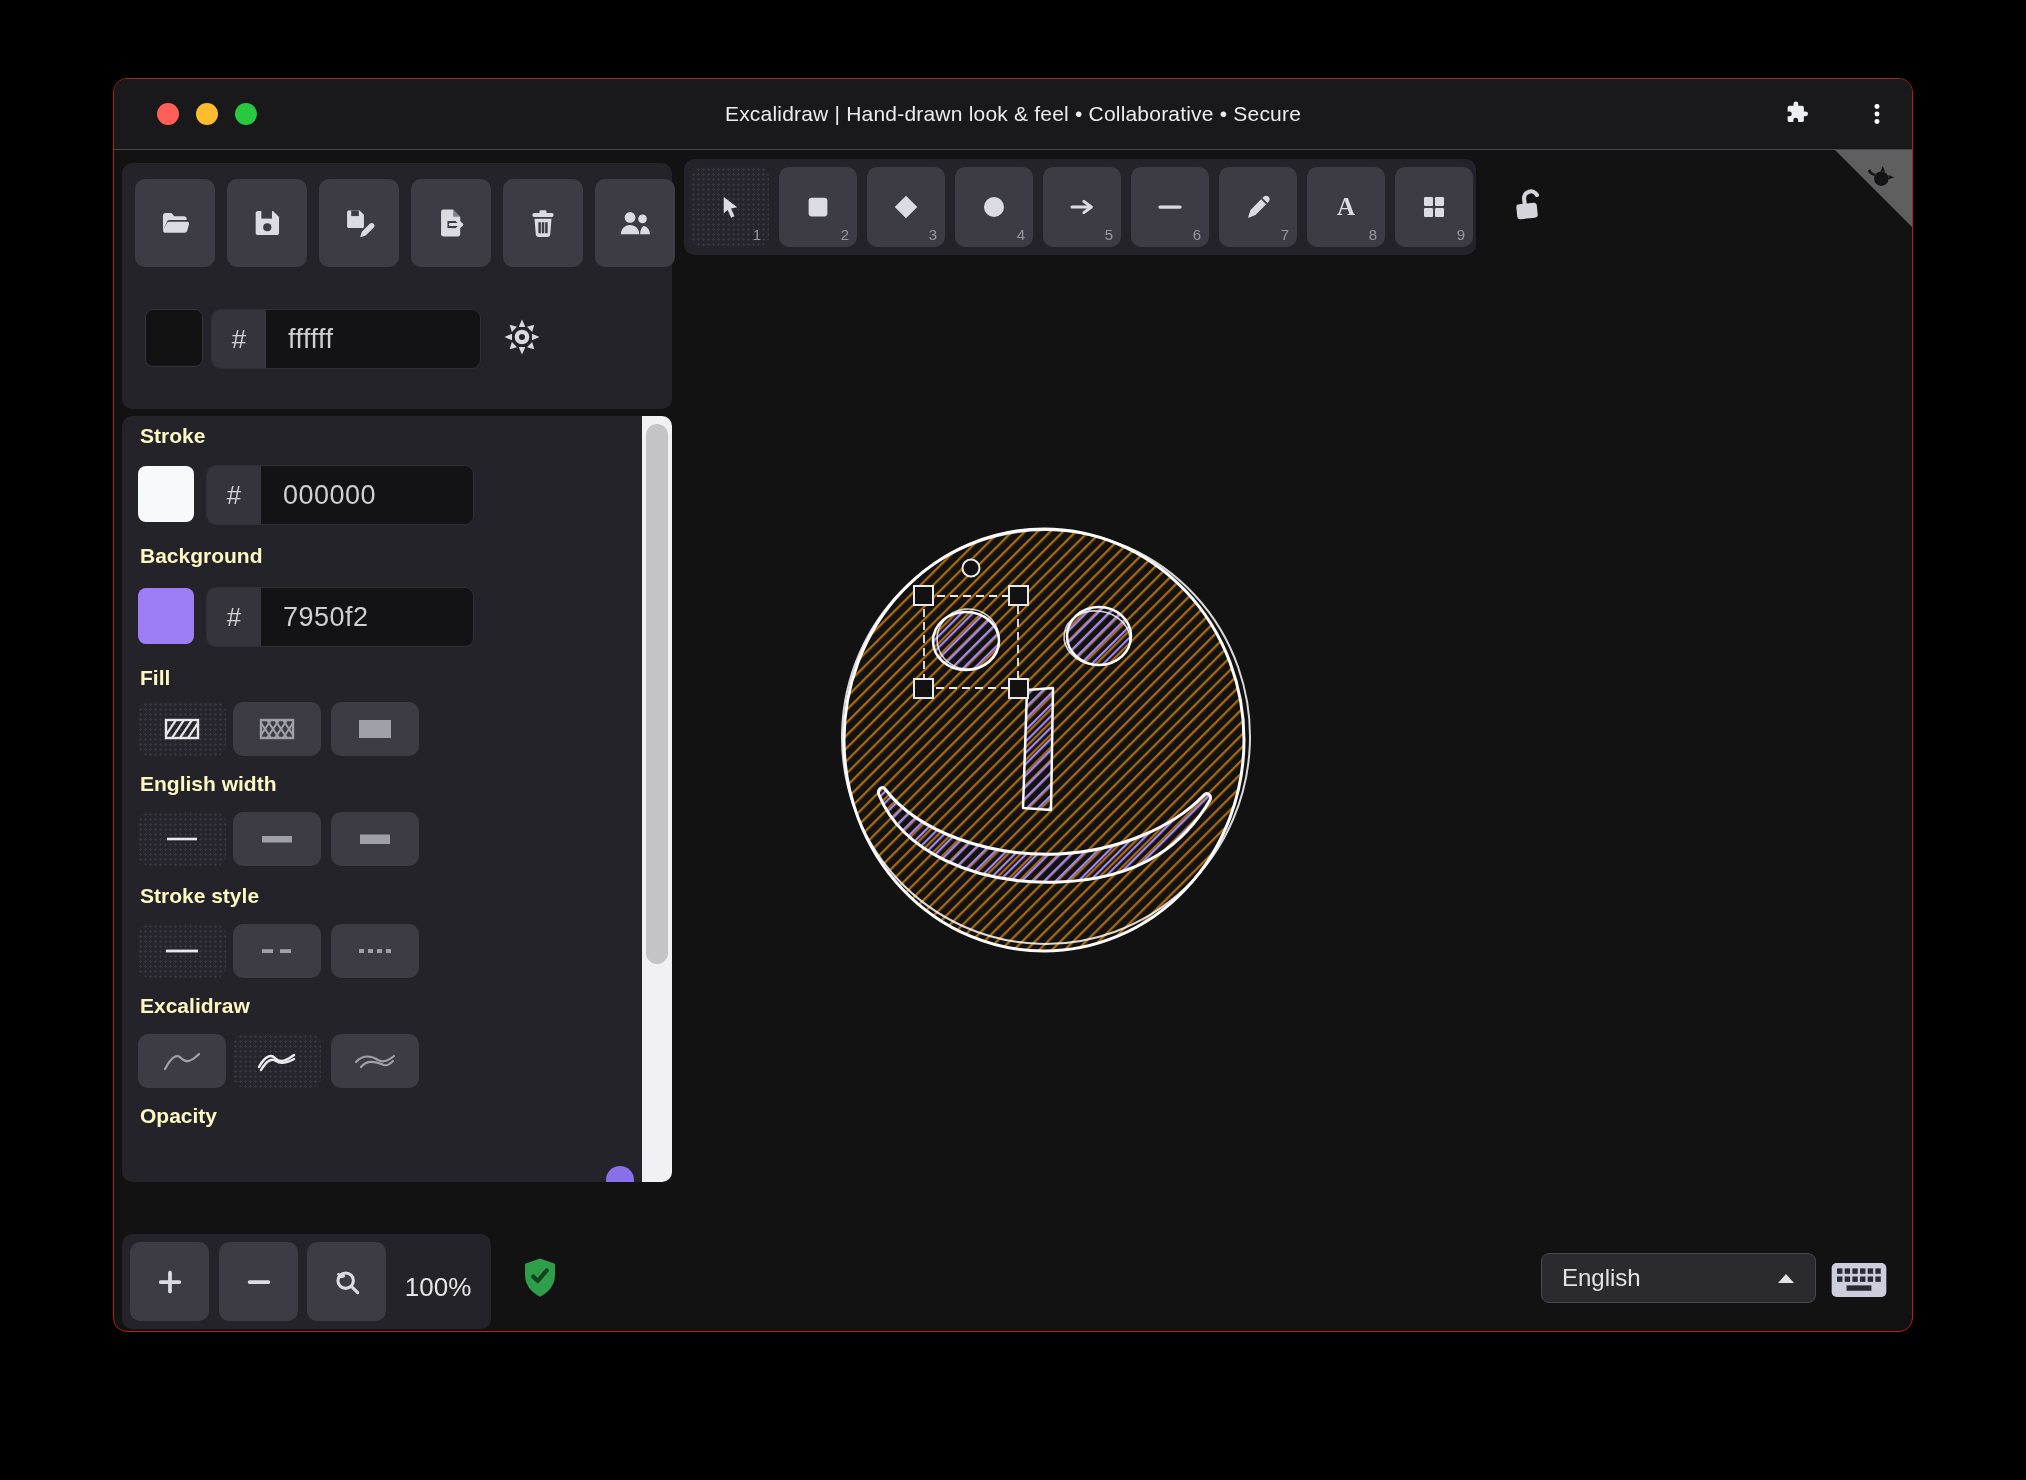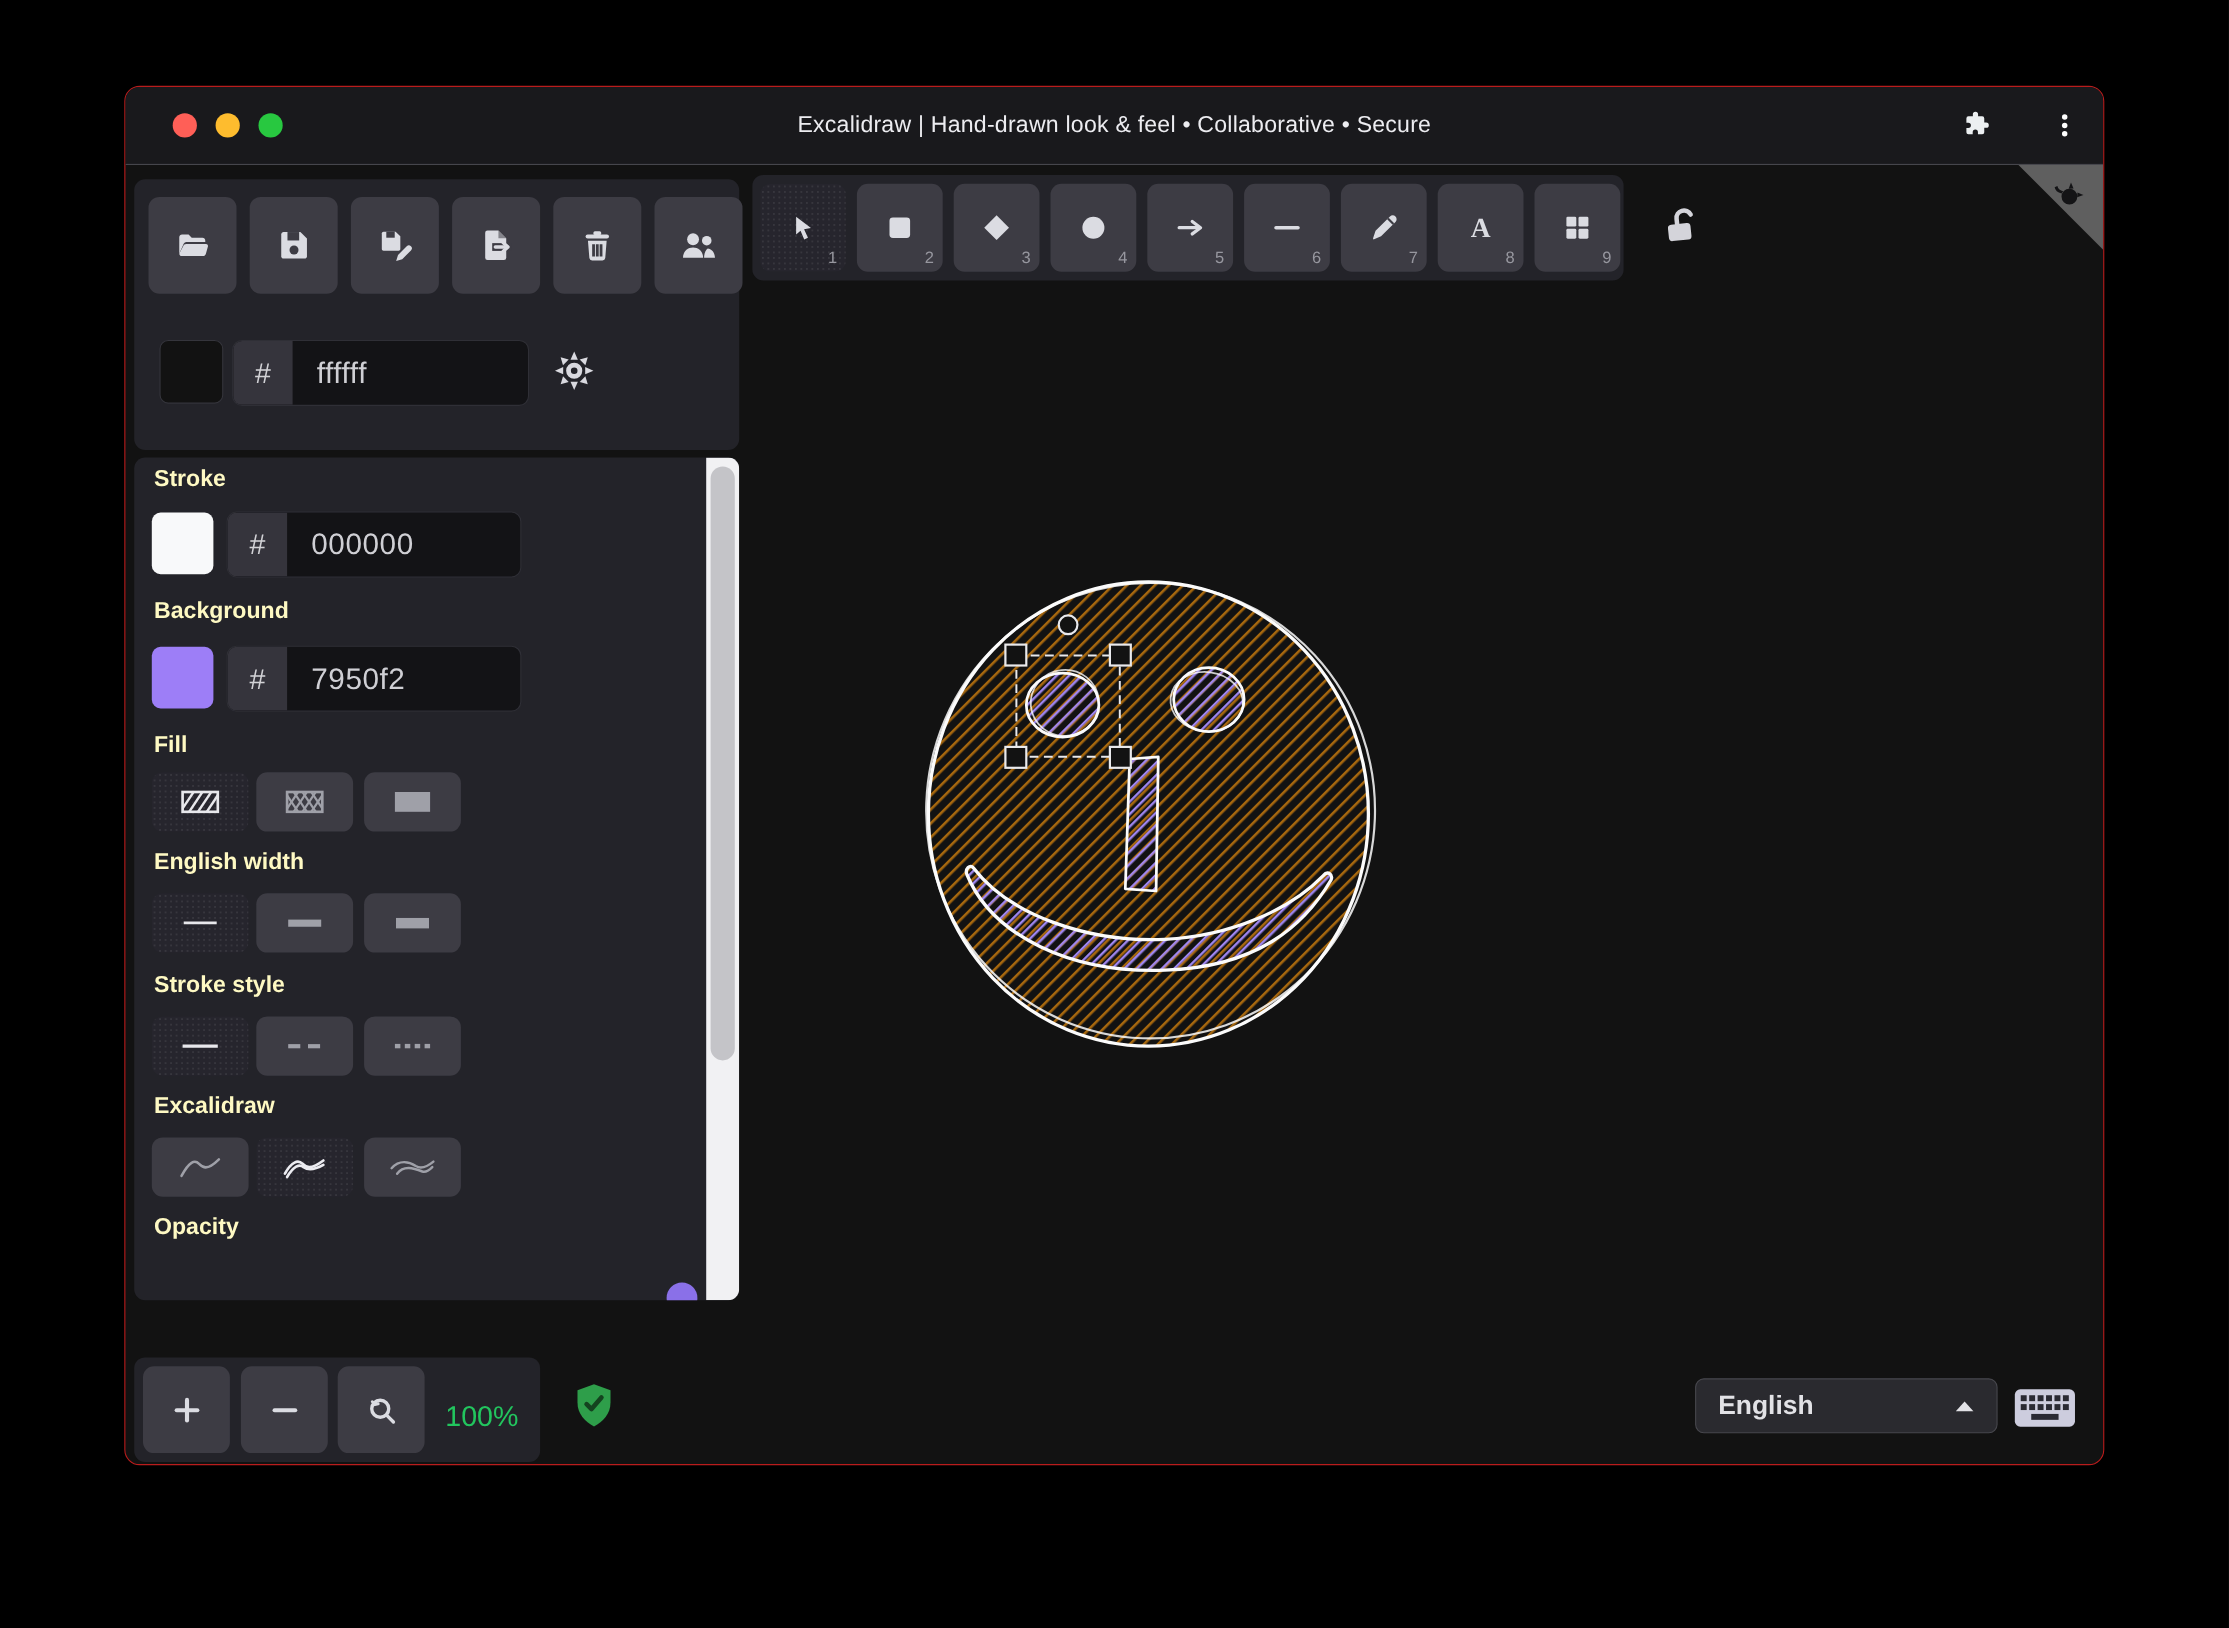--- a/index.html
+++ b/index.html
@@ -61,27 +61,27 @@
     font-family:"Liberation Sans",sans-serif;padding:0 0 0 22px;width:150px;letter-spacing:.5px;
   }
   
   .plabel{position:absolute;left:18px;color:#fef9c3;font-size:21px;font-weight:700;}
   .opt-btn{width:88px;height:54px;}
   .scroll-track{position:absolute;right:0;top:0;width:30px;height:100%;background:#f1f1f3;}
   .scroll-thumb{position:absolute;left:4px;top:8px;width:22px;height:540px;border-radius:11px;background:#c4c4c8;cursor:pointer;}
   .opacity-thumb{position:absolute;left:484px;top:750px;width:28px;height:28px;border-radius:50%;background:#8a70e8;}
   
   .zoom-btn{width:79px;height:79px;top:8px;}
-  .zoom-level{position:absolute;left:270px;top:0;width:92px;height:107px;display:flex;align-items:center;justify-content:center;color:#22c55e;font-size:26px;}
+  .zoom-level{position:absolute;left:270px;top:0;width:92px;height:107px;display:flex;align-items:center;justify-content:center;color:#e5e5e5;font-size:26px;}
   .shield{position:absolute;left:408px;top:1178px;width:36px;height:42px;z-index:20;}
   .lang-select{
     position:absolute;left:1427px;top:1174px;width:273px;height:48px;background:#2a2a2f;border:1px solid #47474d;
     border-radius:8px;z-index:20;display:flex;align-items:center;cursor:pointer;
   }
-  .lang-select .val{color:#e2e2e6;font-size:24px;padding-left:20px;flex:1;font-weight:bold;}
+  .lang-select .val{color:#e2e2e6;font-size:24px;padding-left:20px;flex:1;}
   .lang-select .caret{margin-right:18px;}
   .kbd-icon{position:absolute;left:1716px;top:1182px;width:58px;height:38px;z-index:20;cursor:pointer;}
   .lock-wrap{position:absolute;left:1392px;top:102px;width:46px;height:46px;z-index:20;display:flex;align-items:center;justify-content:center;cursor:pointer;}
   .canvas-svg{position:absolute;left:0;top:0;z-index:5;}
   .gh-corner{position:absolute;right:0;top:70px;width:80px;height:80px;z-index:25;cursor:pointer;}
 </style>
 </head>
 <body>
 
 <div class="window">

